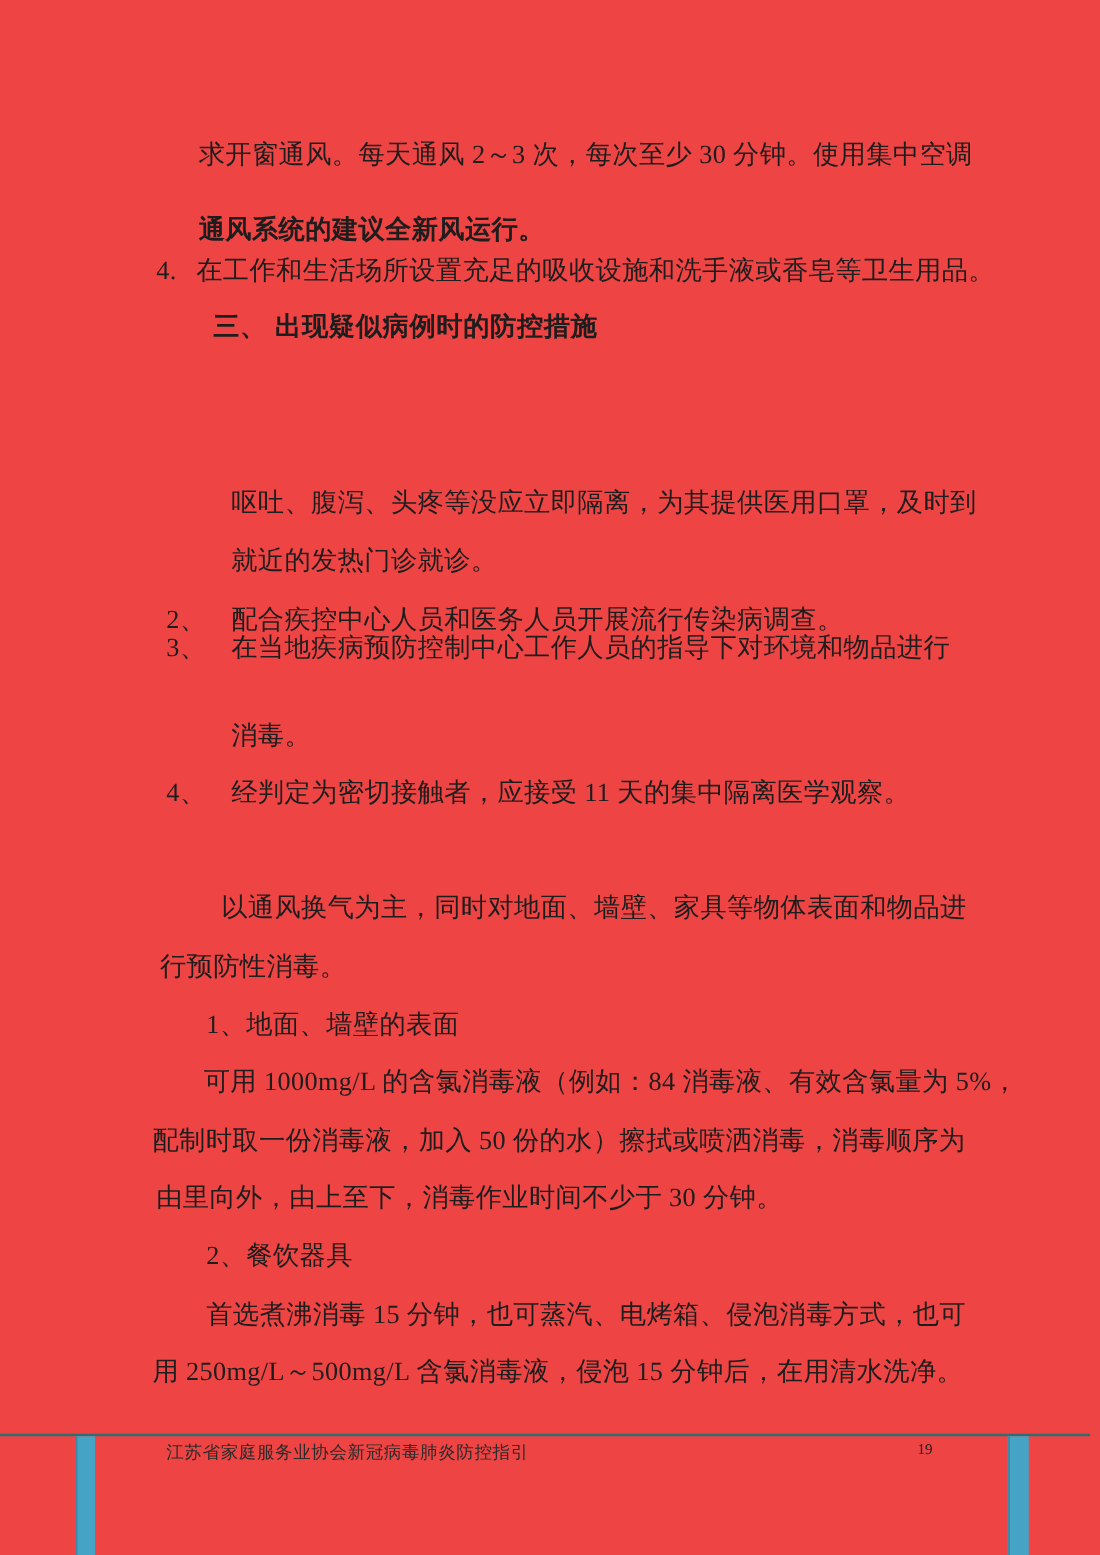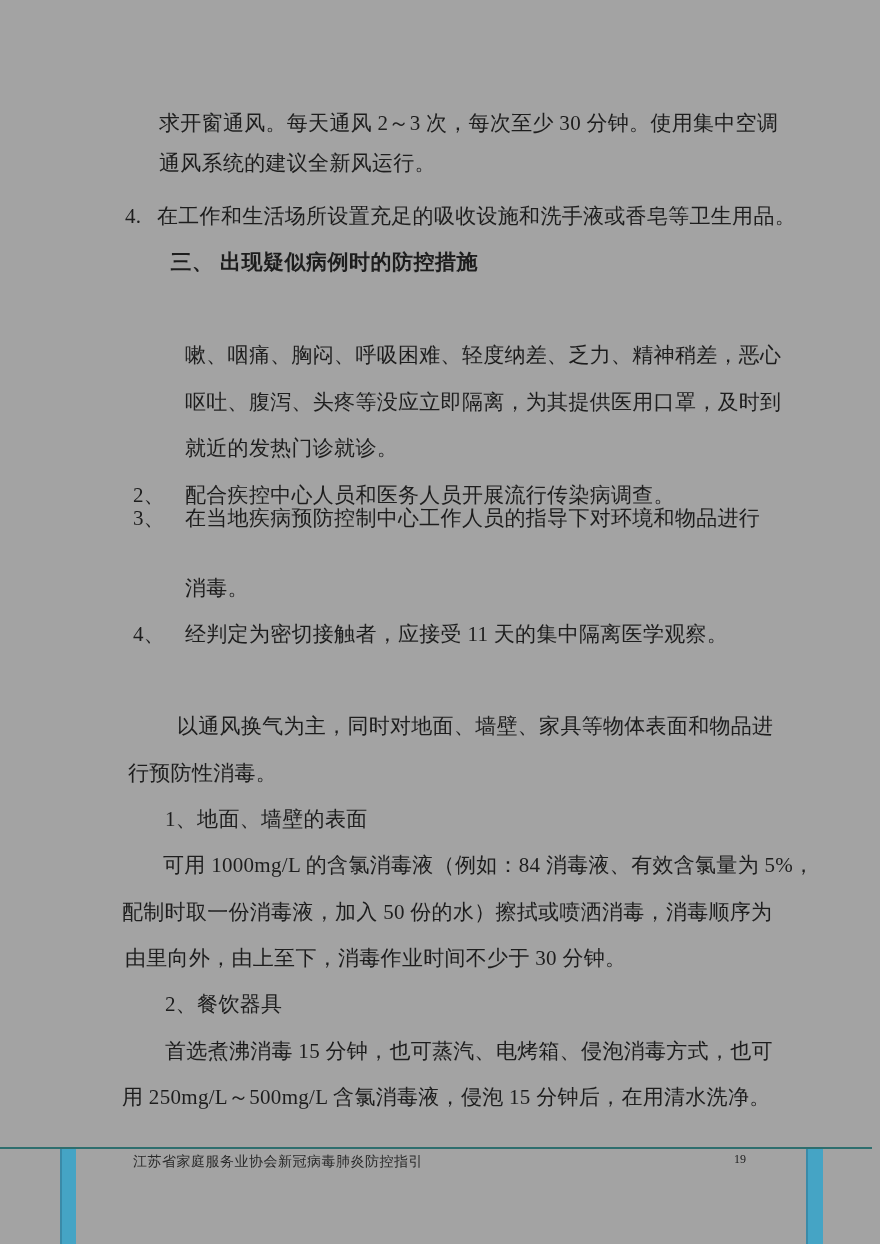--- a/index.html
+++ b/index.html
@@ -1,19 +1,19 @@
 <!DOCTYPE html>
 <html><head>
 <meta charset="utf-8">
 <style>
   html,body{margin:0;padding:0;background:#ffffff;}
   .page{
     position:relative;
     width:880px;height:1244px;
-    background:#a3a3a3;
+    background:#ef4444;
     font-family:"Liberation Serif","DejaVu Serif",serif;
     color:#1d1d1d;
     overflow:hidden;
   }
   .line{
     position:absolute;
     font-size:21px;
     line-height:30px;
     white-space:nowrap;
     letter-spacing:0.3px;
@@ -57,35 +57,32 @@
   }
 </style>
 </head>
 <body>
 
 <div class="page">
 
   <div class="line" style="top:108px;left:159px;">
     <span>求开窗通风。每天通风 2～3 次，每次至少 30 分钟。使用集中空调</span>
   </div>
-  <div class="line" style="top:148px;left:159px;">
+  <div class="line" style="top:168px;left:159px;font-weight:bold;">
     <span>通风系统的建议全新风运行。</span>
   </div>
 
   <div class="line" style="top:201px;left:125px;">
     <span class="num num-item4">4.</span><span>在工作和生活场所设置充足的吸收设施和洗手液或香皂等卫生用品。</span>
   </div>
 
   <div class="line heading-bold" style="top:247px;left:164px;">
     <span class="num num-sec">三、</span><span>出现疑似病例时的防控措施</span>
   </div>
 
-  <div class="line" style="top:340px;left:185px;">
-    <span>嗽、咽痛、胸闷、呼吸困难、轻度纳差、乏力、精神稍差，恶心</span>
-  </div>
   <div class="line" style="top:387px;left:185px;">
     <span>呕吐、腹泻、头疼等没应立即隔离，为其提供医用口罩，及时到</span>
   </div>
   <div class="line" style="top:433px;left:185px;">
     <span>就近的发热门诊就诊。</span>
   </div>
   <div class="line" style="top:480px;left:133px;">
     <span class="num num-li">2、</span><span>配合疾控中心人员和医务人员开展流行传染病调查。</span>
   </div>
   <div class="line" style="top:503px;left:133px;">

